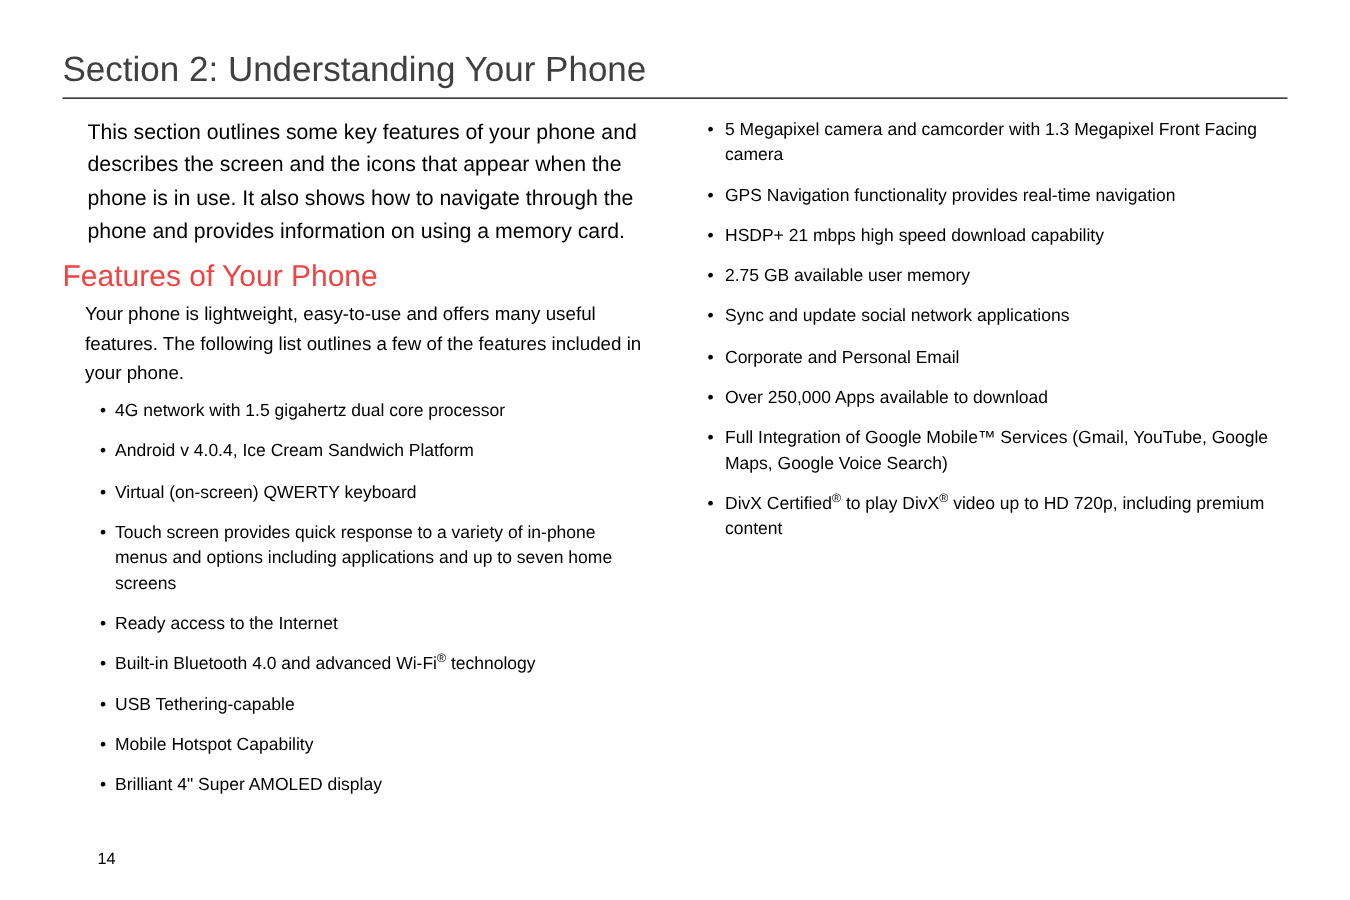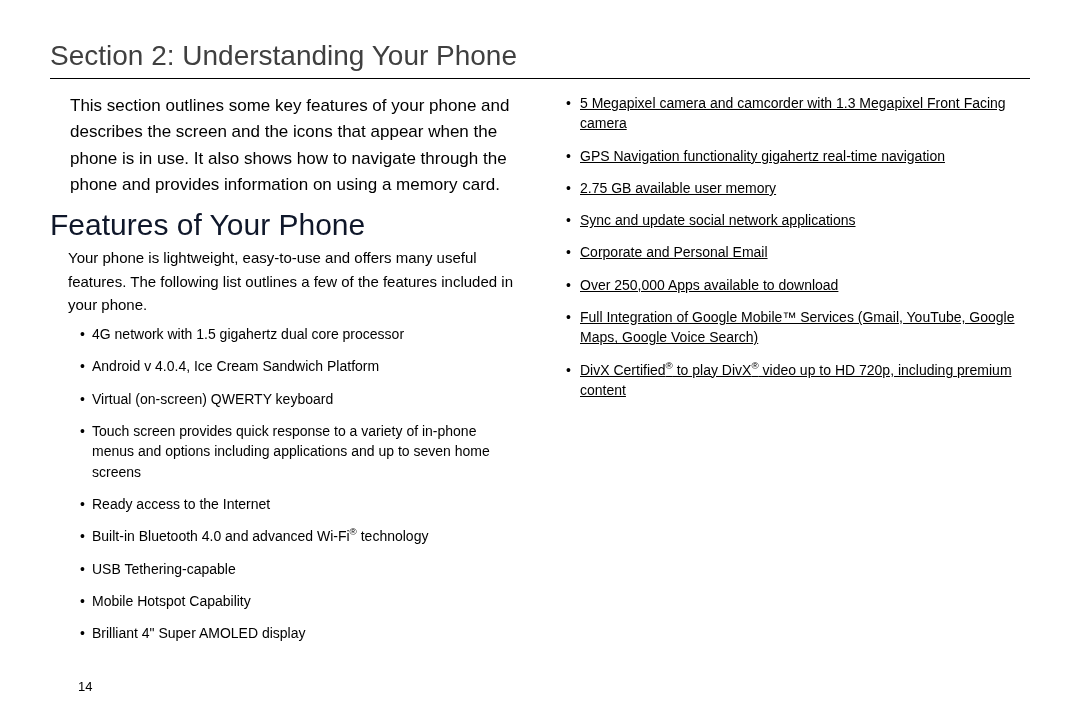--- a/index.html
+++ b/index.html
@@ -38,22 +38,22 @@
     flex: 1;
     min-width: 0;
   }
   .intro {
     font-size: 17px;
     line-height: 1.55;
     margin: 0 0 10px 0;
     padding-left: 20px;
   }
   .sub-title {
-    color: #0f172a;
-    font-size: 30px;
+    color: #ef4444;
+    font-size: 24px;
     font-weight: 400;
     margin: 6px 0 4px 0;
   }
   .sub-intro {
     font-size: 15px;
     line-height: 1.55;
     margin: 0 0 8px 0;
     padding-left: 18px;
   }
   ul.feature-list {
@@ -69,21 +69,20 @@
     padding-left: 12px;
   }
   ul.feature-list li::before {
     content: "•";
     position: absolute;
     left: 0;
     top: 0;
   }
   .col.right ul.feature-list {
     padding-left: 6px;
-    text-decoration: underline;
   }
   .col.right ul.feature-list li {
     padding-left: 14px;
   }
   .page-num {
     position: absolute;
     left: 78px;
     bottom: 26px;
     font-size: 13px;
   }
@@ -114,21 +113,22 @@
         <li>Built-in Bluetooth 4.0 and advanced Wi-Fi<sup>®</sup> technology</li>
         <li>USB Tethering-capable</li>
         <li>Mobile Hotspot Capability</li>
         <li>Brilliant 4" Super AMOLED display</li>
       </ul>
     </div>
 
     <div class="col right">
       <ul class="feature-list">
         <li>5 Megapixel camera and camcorder with 1.3 Megapixel Front Facing camera</li>
-        <li>GPS Navigation functionality gigahertz real-time navigation</li>
+        <li>GPS Navigation functionality provides real-time navigation</li>
+        <li>HSDP+ 21 mbps high speed download capability</li>
         <li>2.75 GB available user memory</li>
         <li>Sync and update social network applications</li>
         <li>Corporate and Personal Email</li>
         <li>Over 250,000 Apps available to download</li>
         <li>Full Integration of Google Mobile™ Services (Gmail, YouTube, Google Maps, Google Voice Search)</li>
         <li>DivX Certified<sup>®</sup> to play DivX<sup>®</sup> video up to HD 720p, including premium content</li>
       </ul>
     </div>
   </div>
 

